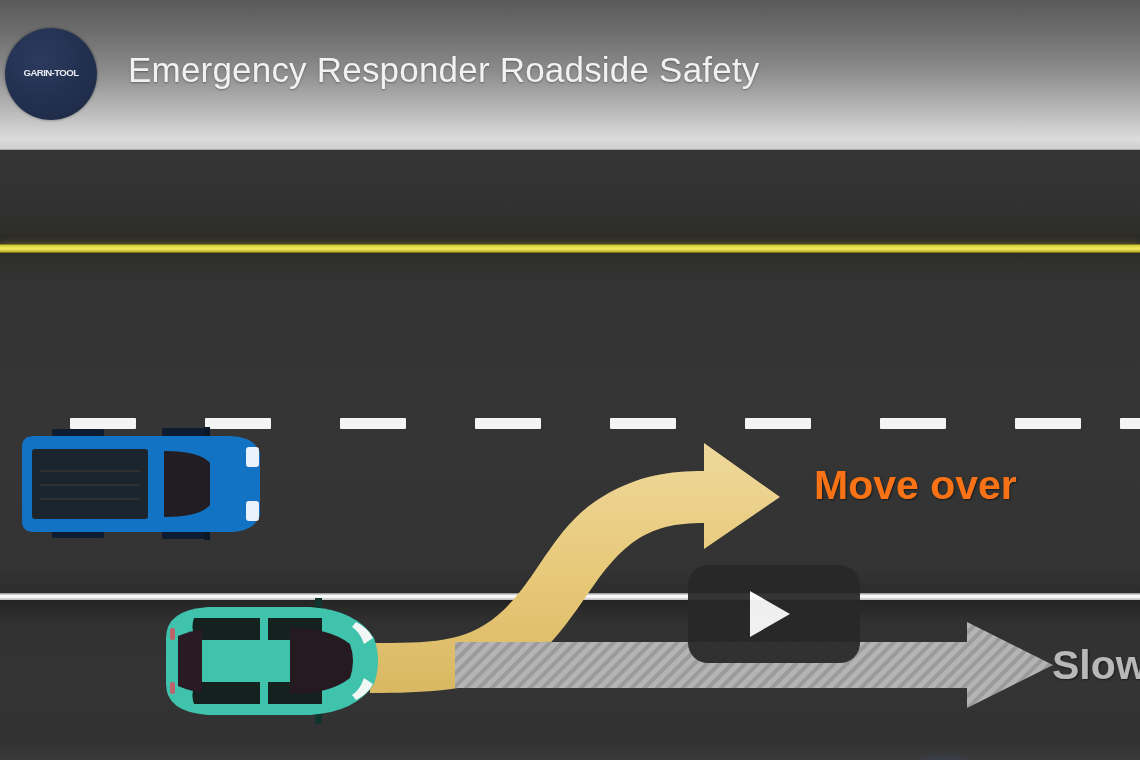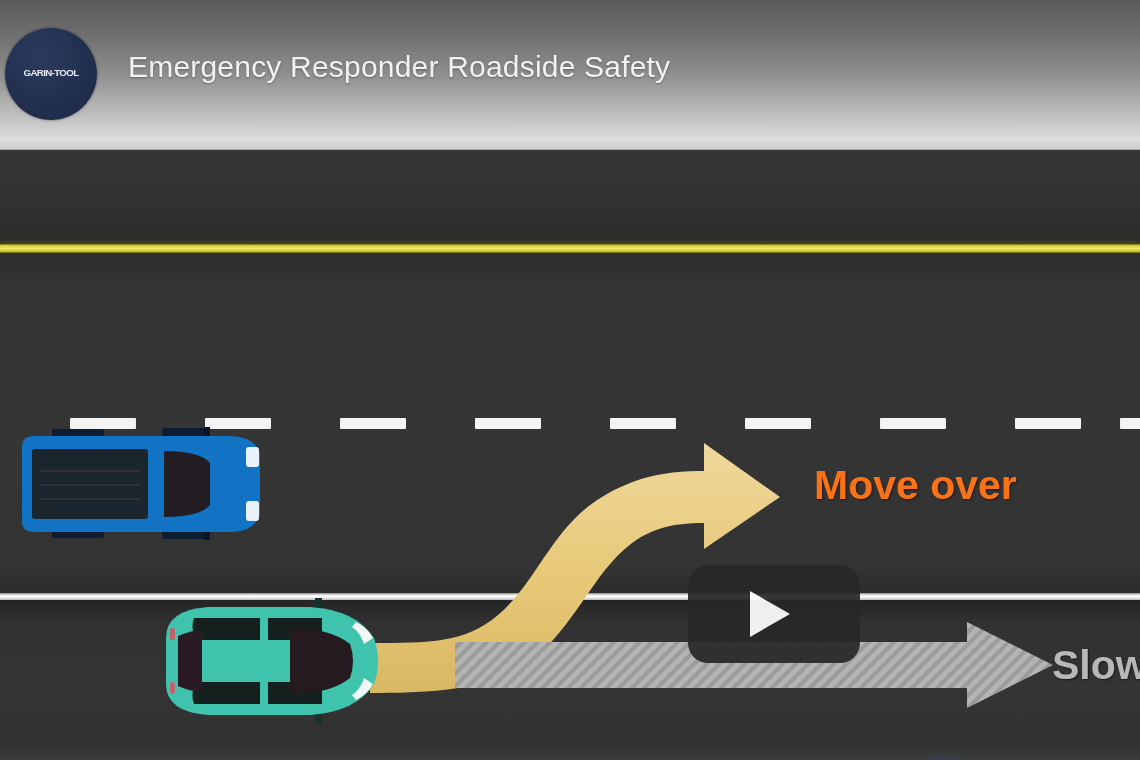--- a/index.html
+++ b/index.html
@@ -31,21 +31,21 @@
         #bdbdbd 76%,
         #dcdcdc 93%,
         #cfcfcf 99%,
         #9a9a9a 100%);
     overflow: hidden;
   }
   #header-title {
     position: absolute;
     left: 128px;
     top: 50px;
-    font-size: 30px;
+    font-size: 35px;
     font-weight: 400;
     color: #f2f2f2;
     letter-spacing: 0.2px;
     white-space: nowrap;
     text-shadow: 0 1px 2px rgba(60,60,60,0.55);
   }
   #logo {
     position: absolute;
     left: 5px;
     top: 28px;

